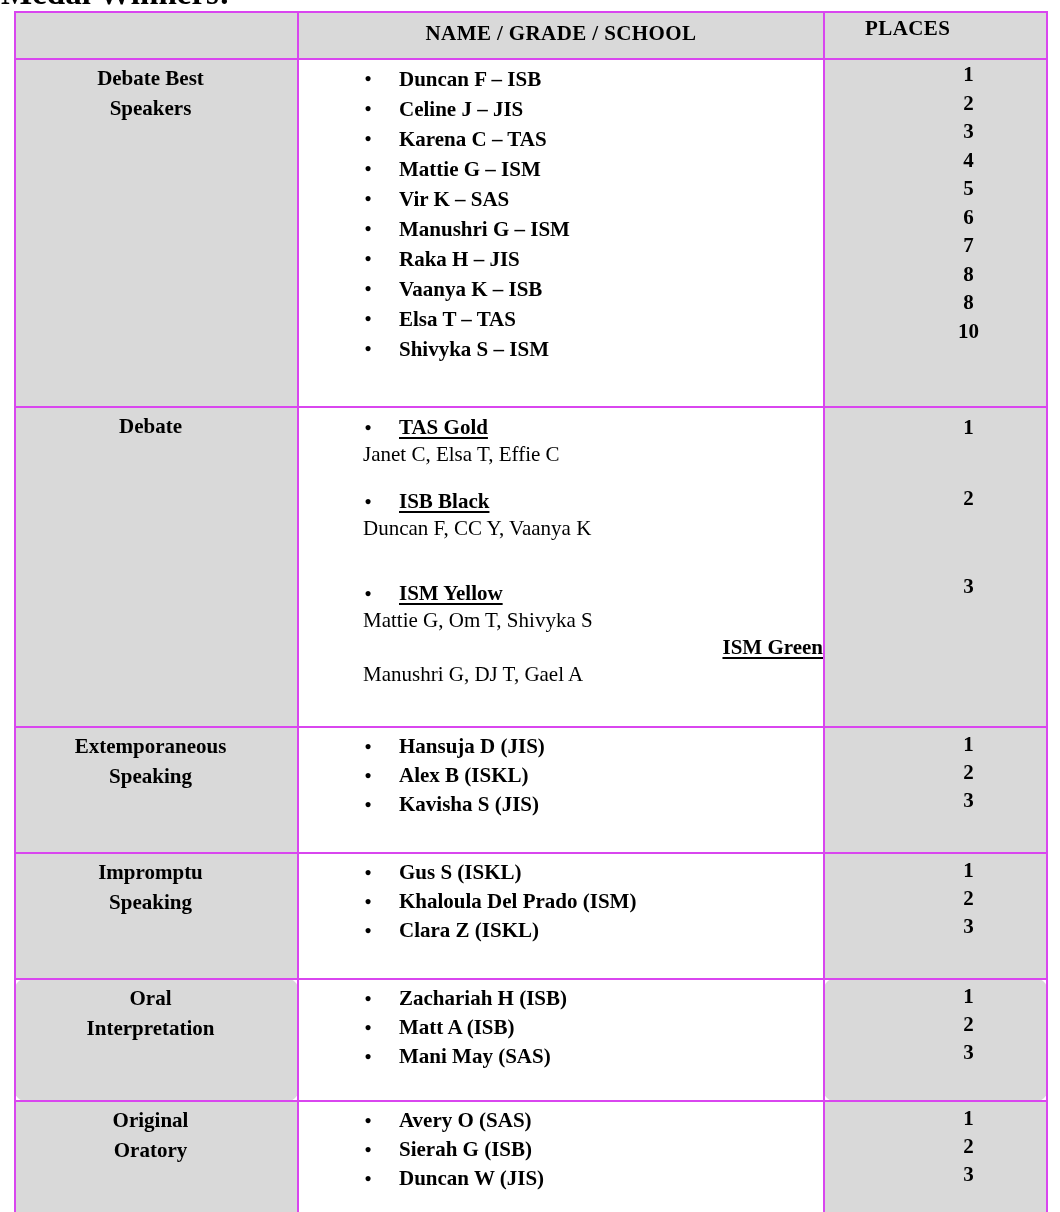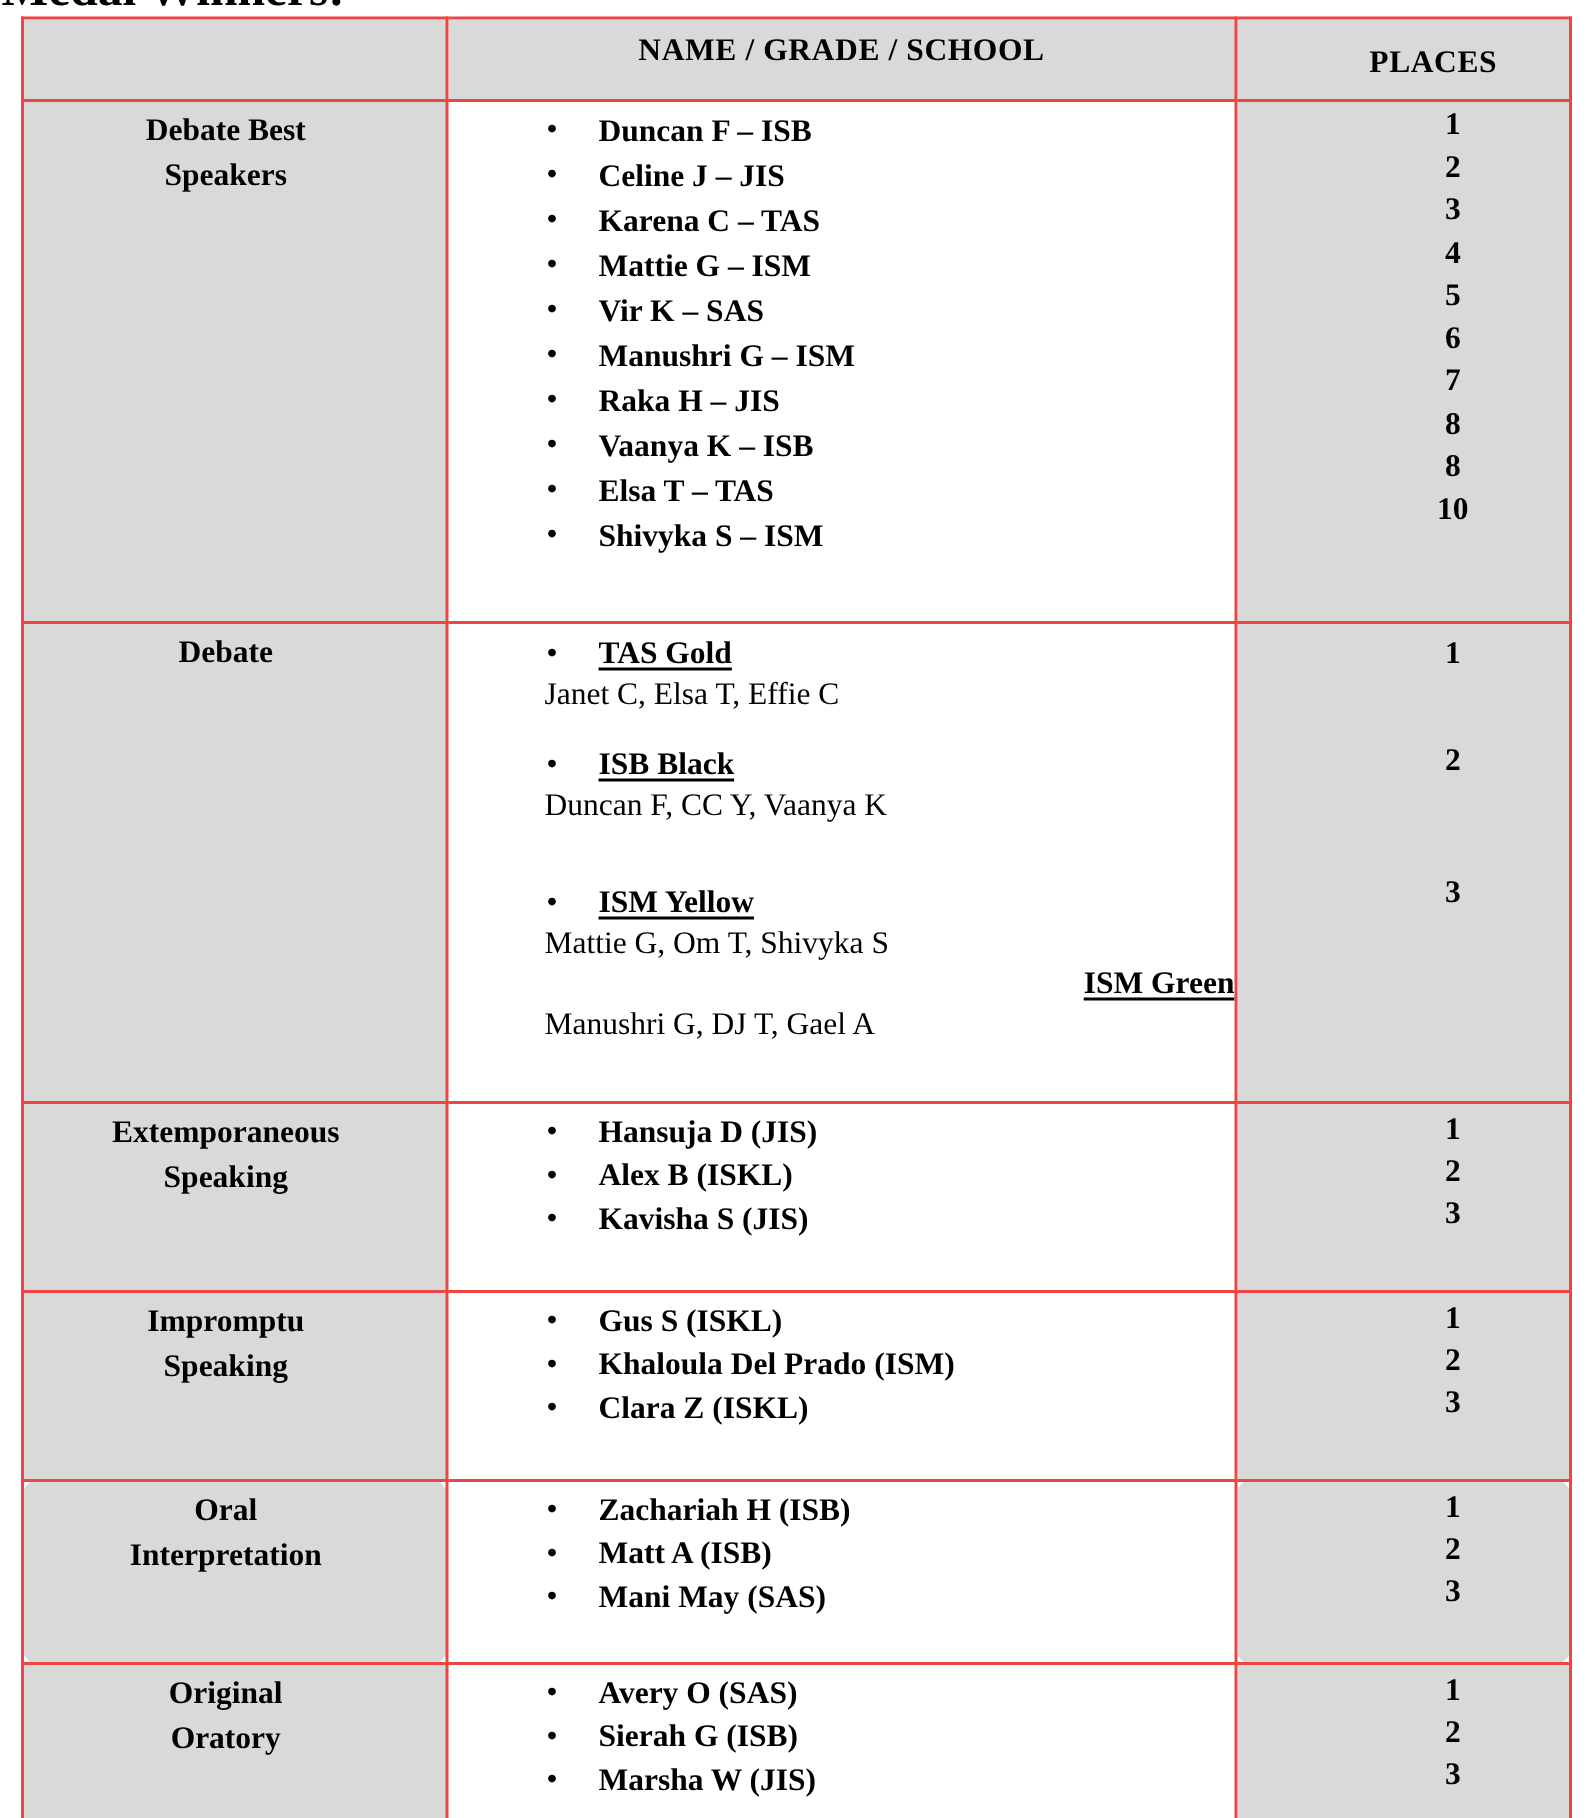--- a/index.html
+++ b/index.html
@@ -30,21 +30,21 @@
     white-space: nowrap;
   }
   
   table.doc-table {
     border-collapse: collapse;
     table-layout: fixed;
     margin-left: 14px;
     width: 1032px;
   }
   td {
-    border: 2px solid #ef4444;
+    border: 2px solid #d946ef;
     padding: 0;
     vertical-align: top;
     overflow: hidden;
   }
   .gray { background: #d9d9d9; }
 
   
   tr:nth-child(1) td { height: 39px; }
   tr:nth-child(2) td { height: 342px; }
   tr:nth-child(3) td { height: 312px; }
@@ -56,25 +56,25 @@
   
   .th-name {
     text-align: center;
     font-weight: 700;
     font-size: 21px;
     letter-spacing: 0.4px;
     padding-top: 6px;
     line-height: 28px;
   }
   .th-places {
-    text-align: center;
+    text-align: left;
     font-weight: 700;
     font-size: 21px;
     letter-spacing: 0.4px;
-    padding-top: 14px;
+    padding-top: 1px;
     padding-left: 40px;
     line-height: 28px;
   }
 
   
   .cat-cell {
     background: #d9d9d9;
     text-align: center;
     padding: 3px 12px 0 0;
     font-weight: 700;
@@ -343,21 +343,21 @@
             <div class="entry">
               <span class="bullet">•</span>
               <span class="txt">Avery O (SAS)</span>
             </div>
             <div class="entry">
               <span class="bullet">•</span>
               <span class="txt">Sierah G (ISB)</span>
             </div>
             <div class="entry">
               <span class="bullet">•</span>
-              <span class="txt">Marsha W (JIS)</span>
+              <span class="txt">Duncan W (JIS)</span>
             </div>
           </td>
           <td class="places-cell">
             <div class="place place-0">1</div>
             <div class="place place-1">2</div>
             <div class="place place-2">3</div>
           </td>
         </tr>
       </tbody>
   </table>

